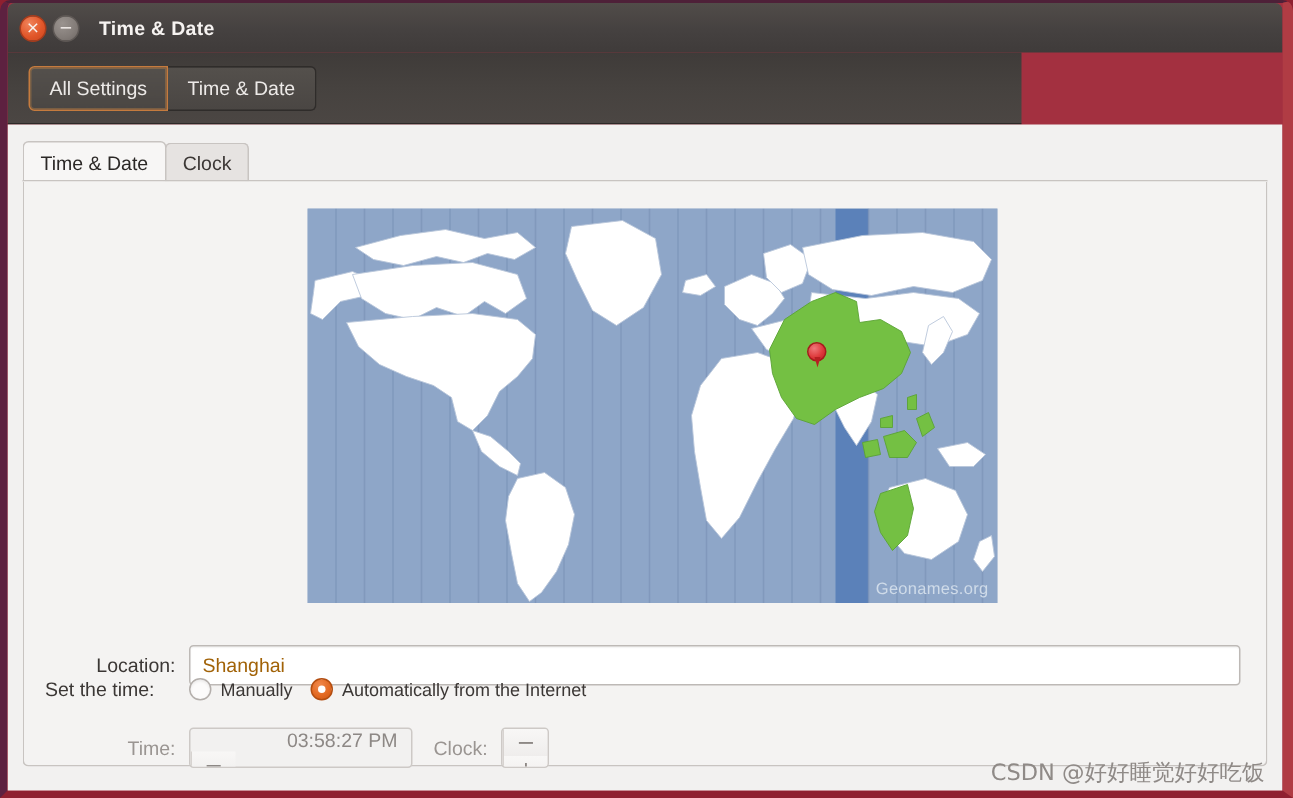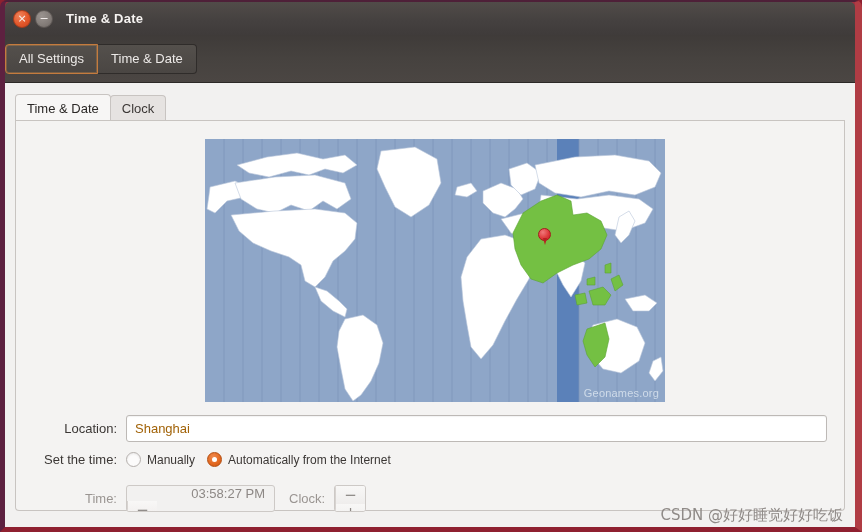--- a/index.html
+++ b/index.html
@@ -65,26 +65,26 @@
     color: #f6f3f1;
     font-size: 13px;
     font-weight: bold;
     letter-spacing: .2px;
   }
 
   
   #toolbar {
     position: absolute;
     left: 0; top: 33px;
-    width: 850px; height: 48px;
+    width: 676px; height: 48px;
     background: linear-gradient(to bottom, #3f3b39 0%, #46423f 50%, #4b4643 100%);
     border-bottom: 1px solid #2c2927;
     display: flex;
     align-items: center;
-    padding-left: 0;
+    padding-left: 14px;
   }
   #btn-group {
     display: flex;
     height: 30px;
     border-radius: 4px;
   }
   .tb-btn {
     height: 30px;
     padding: 0 13px;
     display: flex;
@@ -202,37 +202,37 @@
     display: flex;
     align-items: center;
   }
   .lbl {
     font-size: 13px;
     color: #3b3735;
     text-align: right;
   }
   .lbl.dim { color: #9a9592; }
 
-  #row-location { left: 0; top: 294px; width: 830px; }
+  #row-location { left: 0; top: 309px; width: 830px; }
   #location-label { width: 110px; padding-right: 9px; }
   #location-input {
     width: 701px; height: 27px;
     background: #ffffff;
     border: 1px solid #bdb9b6;
     border-radius: 3px;
     display: flex;
     align-items: center;
     padding-left: 8px;
     font-size: 13px;
     color: #a16207;
     box-shadow: inset 0 1px 1px rgba(0,0,0,.05);
   }
 
   #row-settime { left: 0; top: 331px; width: 830px; }
-  #settime-label { width: 110px; padding-right: 9px; }
+  #settime-label { width: 110px; padding-right: 9px; text-align: center; }
   .radio-item {
     display: flex;
     align-items: center;
     margin-right: 12px;
     font-size: 12px;
     color: #3b3735;
   }
   .radio {
     width: 15px; height: 15px;
     border-radius: 50%;

